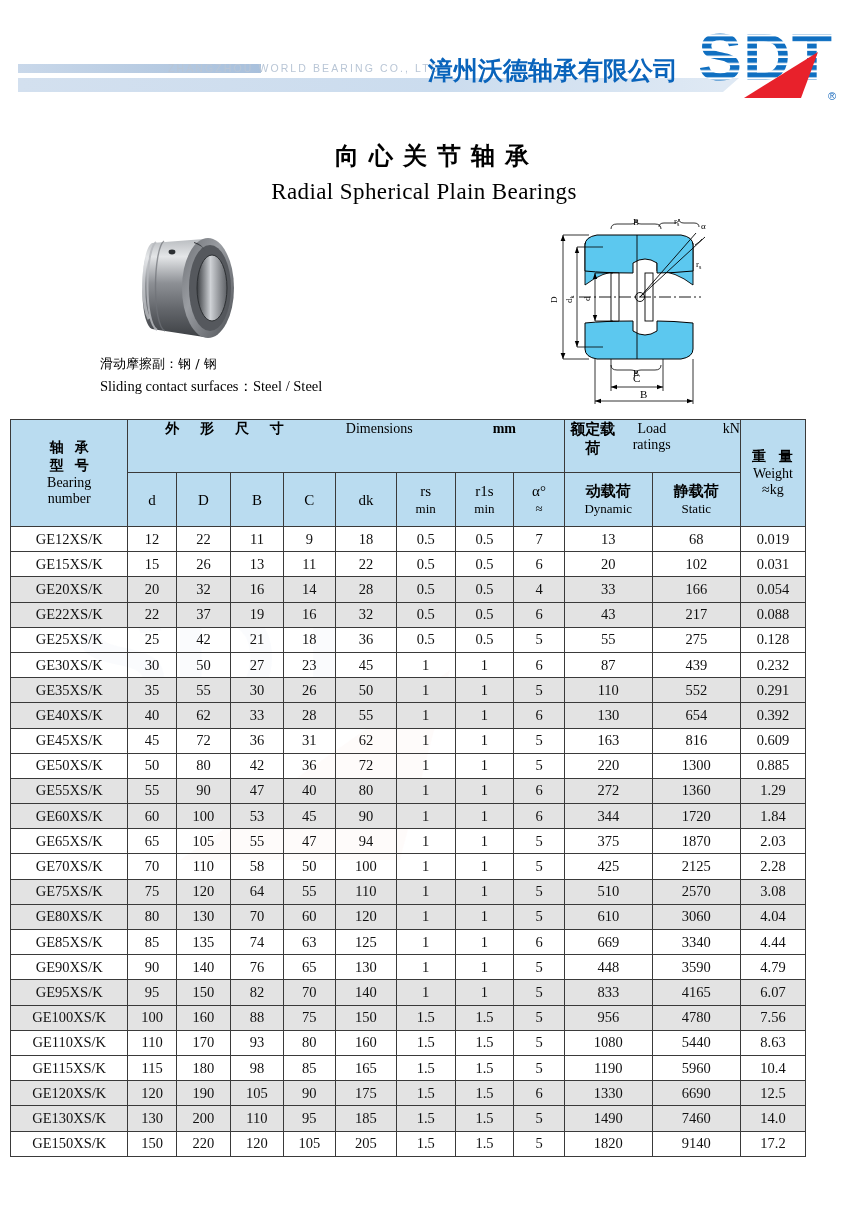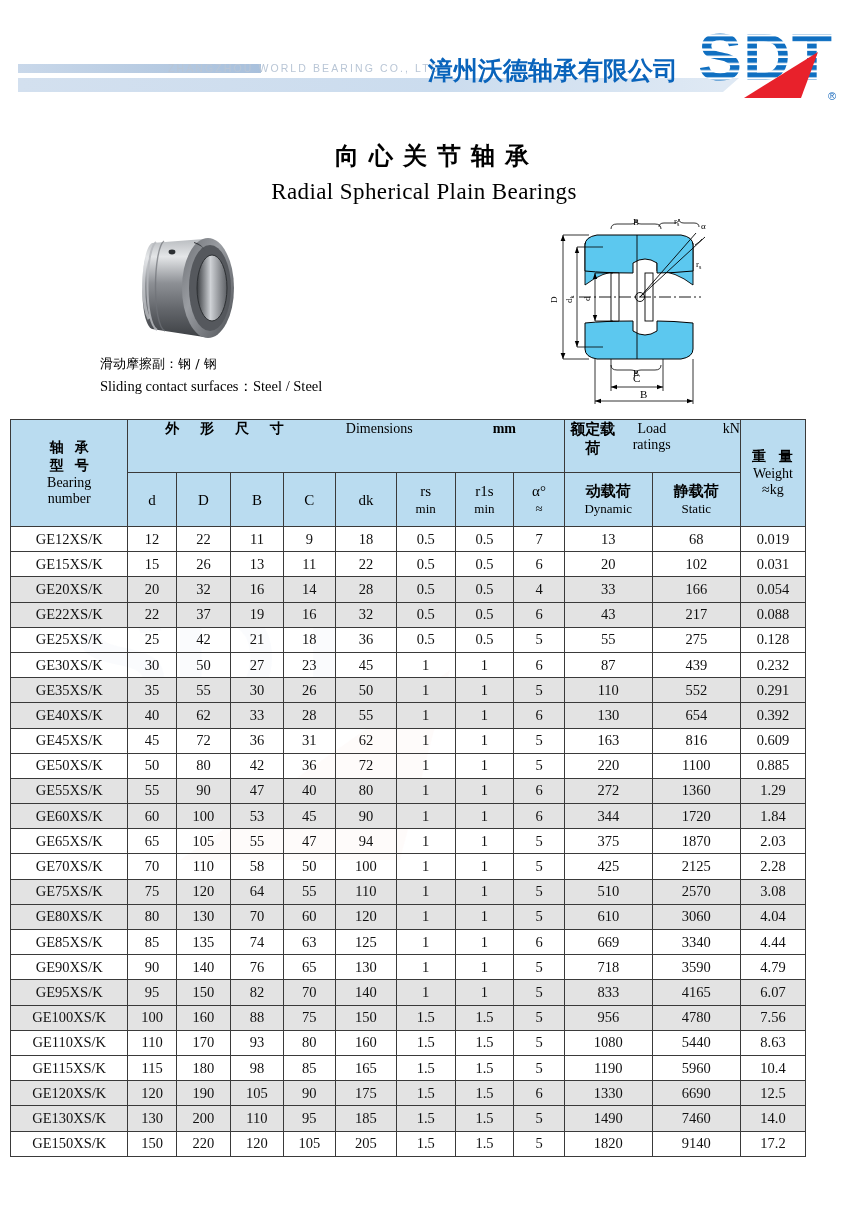--- a/index.html
+++ b/index.html
@@ -653,21 +653,21 @@
           <td class="bn">GE50XS/K</td>
           <td>50</td>
           <td>80</td>
           <td>42</td>
           <td>36</td>
           <td>72</td>
           <td>1</td>
           <td>1</td>
           <td>5</td>
           <td>220</td>
-          <td>1100</td>
+          <td>1300</td>
           <td>0.885</td>
         </tr>
         <tr class="shade">
           <td class="bn">GE55XS/K</td>
           <td>55</td>
           <td>90</td>
           <td>47</td>
           <td>40</td>
           <td>80</td>
           <td>1</td>
@@ -764,21 +764,21 @@
         <tr class="plain">
           <td class="bn">GE90XS/K</td>
           <td>90</td>
           <td>140</td>
           <td>76</td>
           <td>65</td>
           <td>130</td>
           <td>1</td>
           <td>1</td>
           <td>5</td>
-          <td>718</td>
+          <td>448</td>
           <td>3590</td>
           <td>4.79</td>
         </tr>
         <tr class="shade">
           <td class="bn">GE95XS/K</td>
           <td>95</td>
           <td>150</td>
           <td>82</td>
           <td>70</td>
           <td>140</td>

